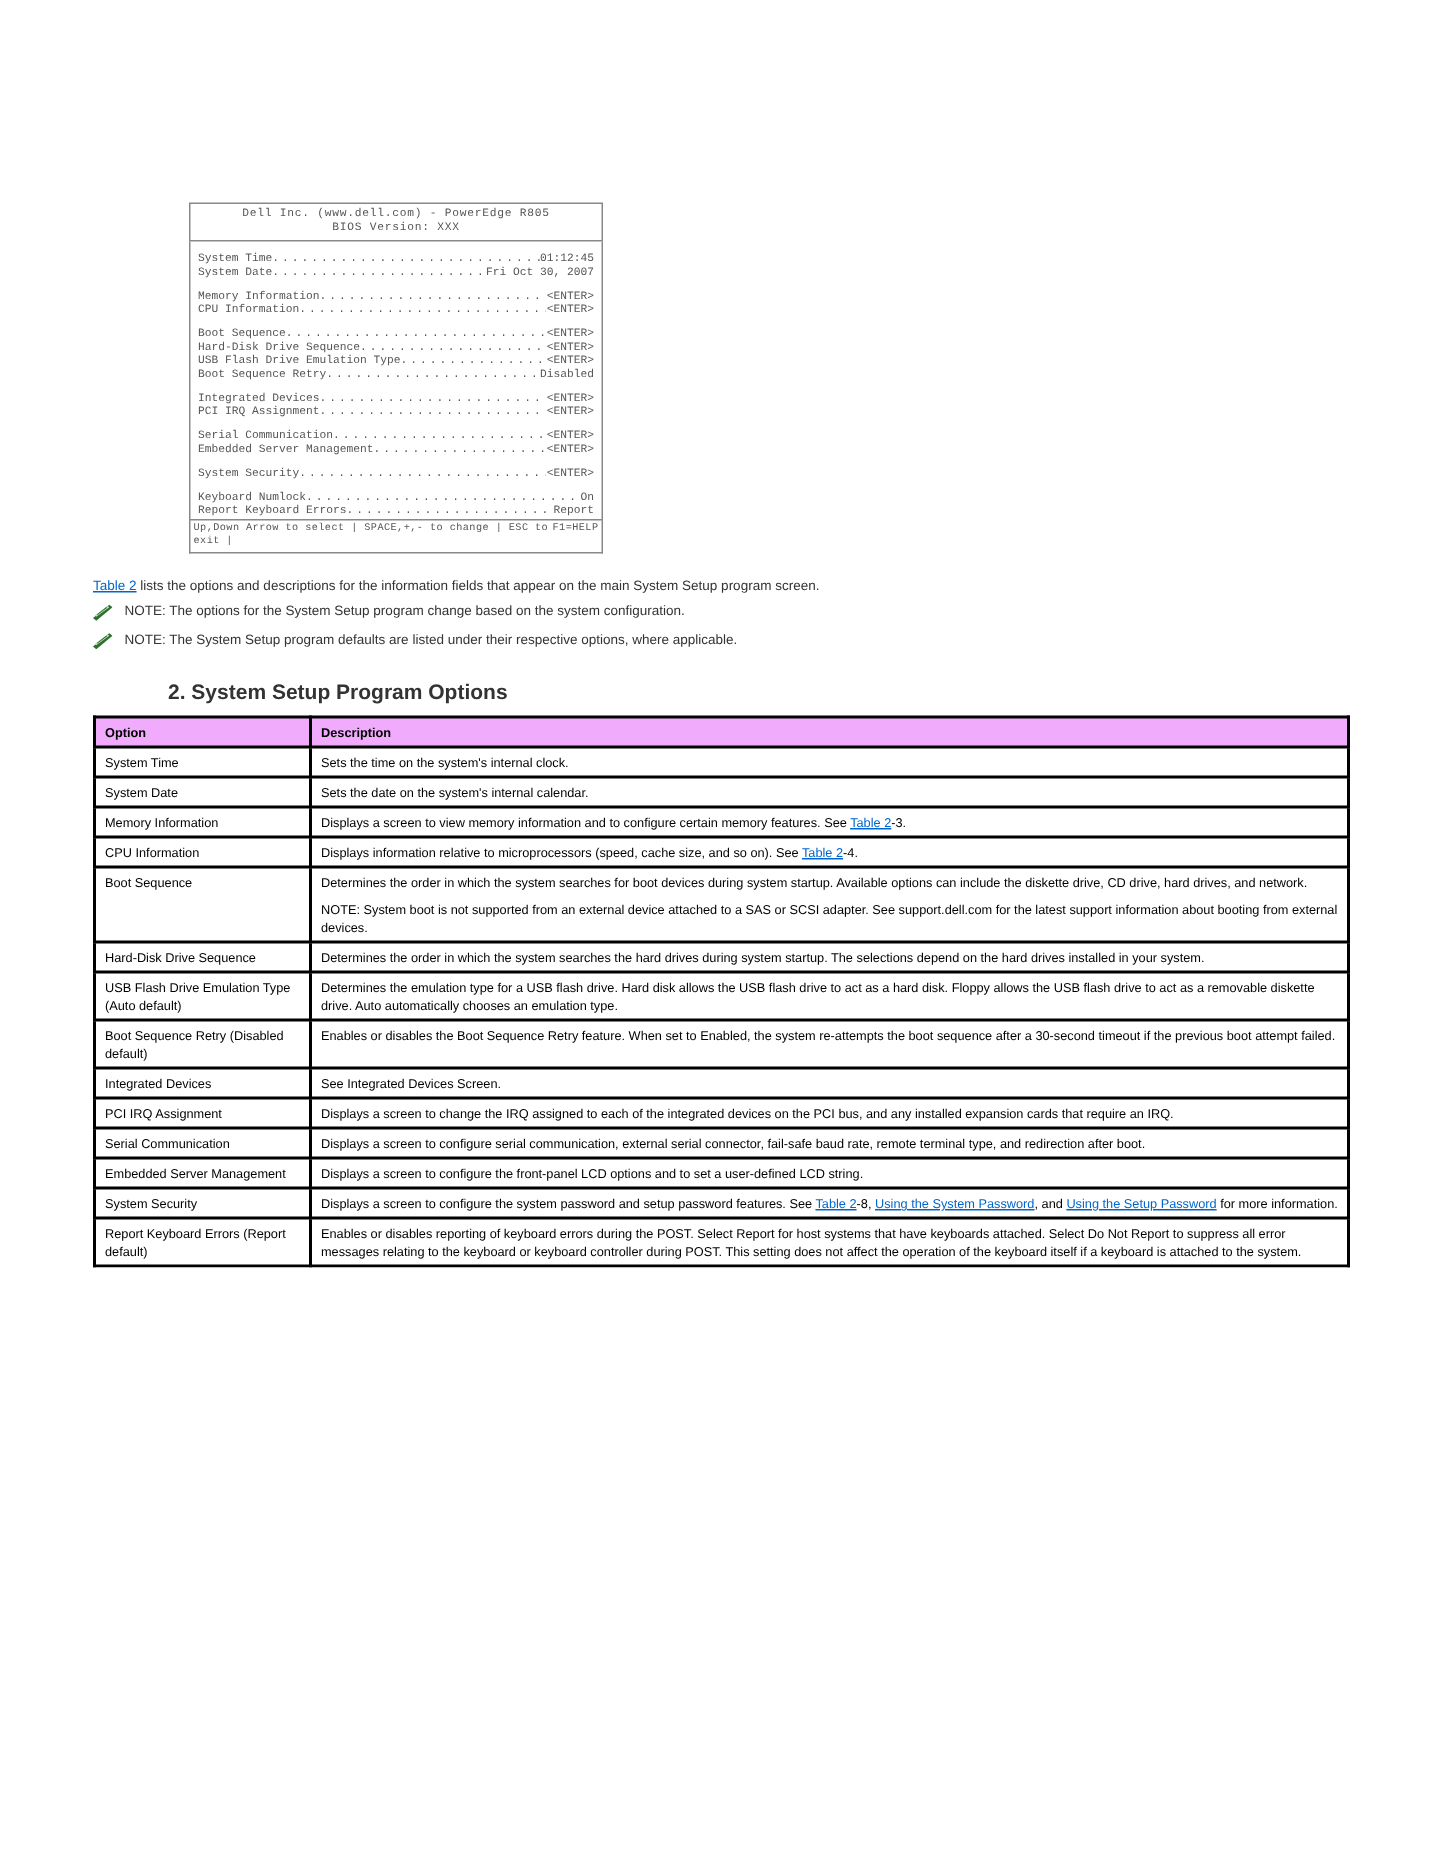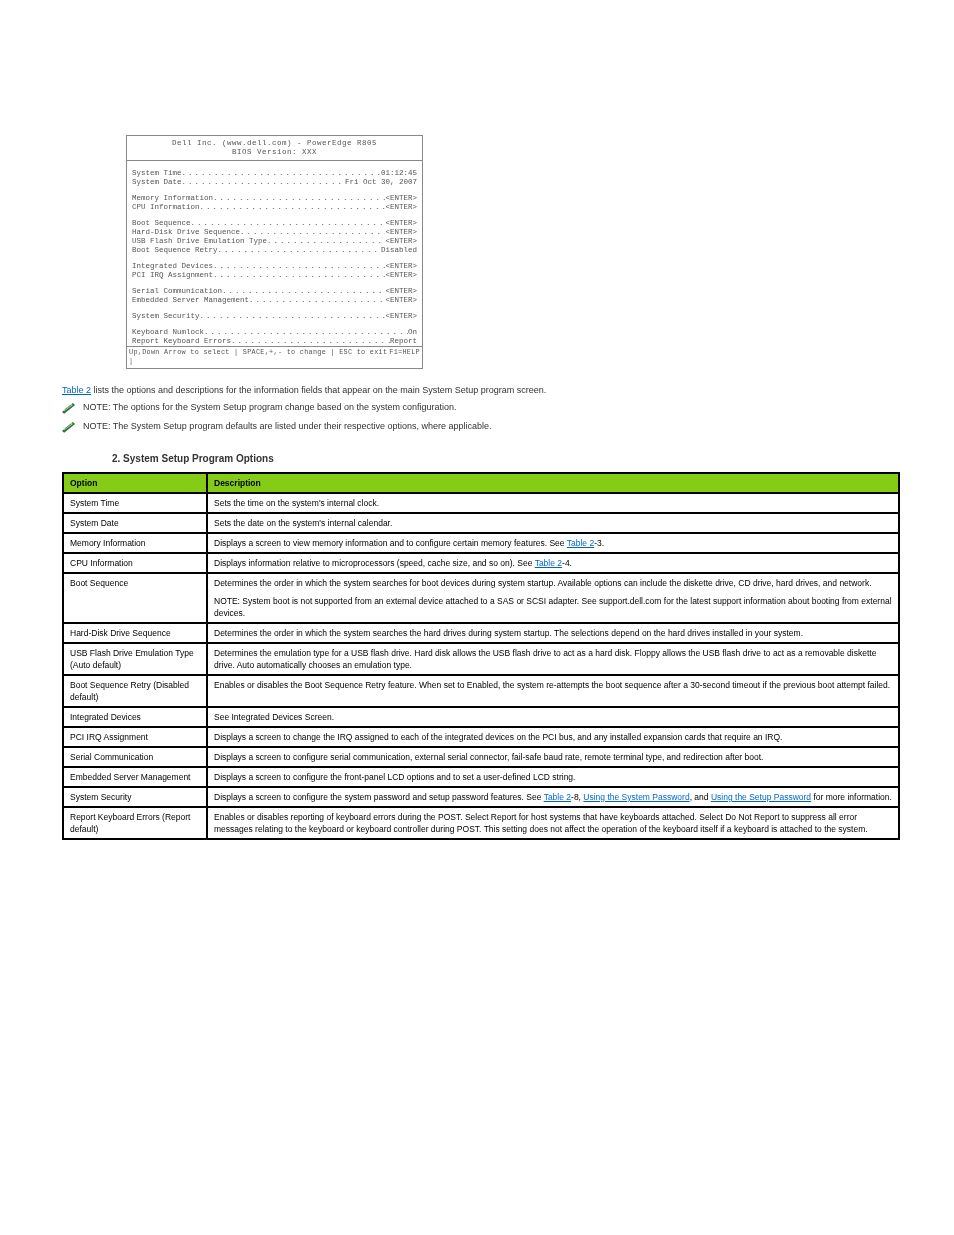--- a/index.html
+++ b/index.html
@@ -14,21 +14,21 @@
   .page {
     padding: 135px 0 0 0;
   }
   a.lnk {
     color: #0066cc;
     text-decoration: underline;
   }
   
   .bios-wrap {
     margin-left: 126px;
-    width: 297px;
+    width: 276px;
     font-family: "Courier New", monospace;
     font-size: 7.5px;
     line-height: 9px;
     color: #555;
   }
   .bios-title {
     border: 1px solid #888;
     text-align: center;
     padding: 3px 0 3px 0;
     letter-spacing: 0.5px;
@@ -97,42 +97,42 @@
     height: 11px;
     margin-top: 2px;
     flex-shrink: 0;
   }
   .note-text {
     font-size: 9px;
     color: #333;
     line-height: 12px;
   }
   .heading {
-    font-size: 10px;
+    font-size: 14px;
     font-weight: bold;
     color: #333;
     margin: 20px 0 8px 50px;
   }
   
   table.opt {
     border-collapse: collapse;
     width: 838px;
     margin-left: 0px;
   }
   table.opt td, table.opt th {
     border: 2px solid #000;
     padding: 3px 6px;
     font-size: 8.5px;
     vertical-align: top;
     line-height: 12px;
   }
   table.opt th {
     text-align: left;
     font-weight: bold;
-    background: #84cc16;
+    background: #f0abfc;
   }
   .col-opt { width: 130px; }
   .desc span.br { display: block; height: 6px; }
   .memsection {
     margin-left: 118px;
     width: 760px;
   }
 </style>
 </head>
 <body>

